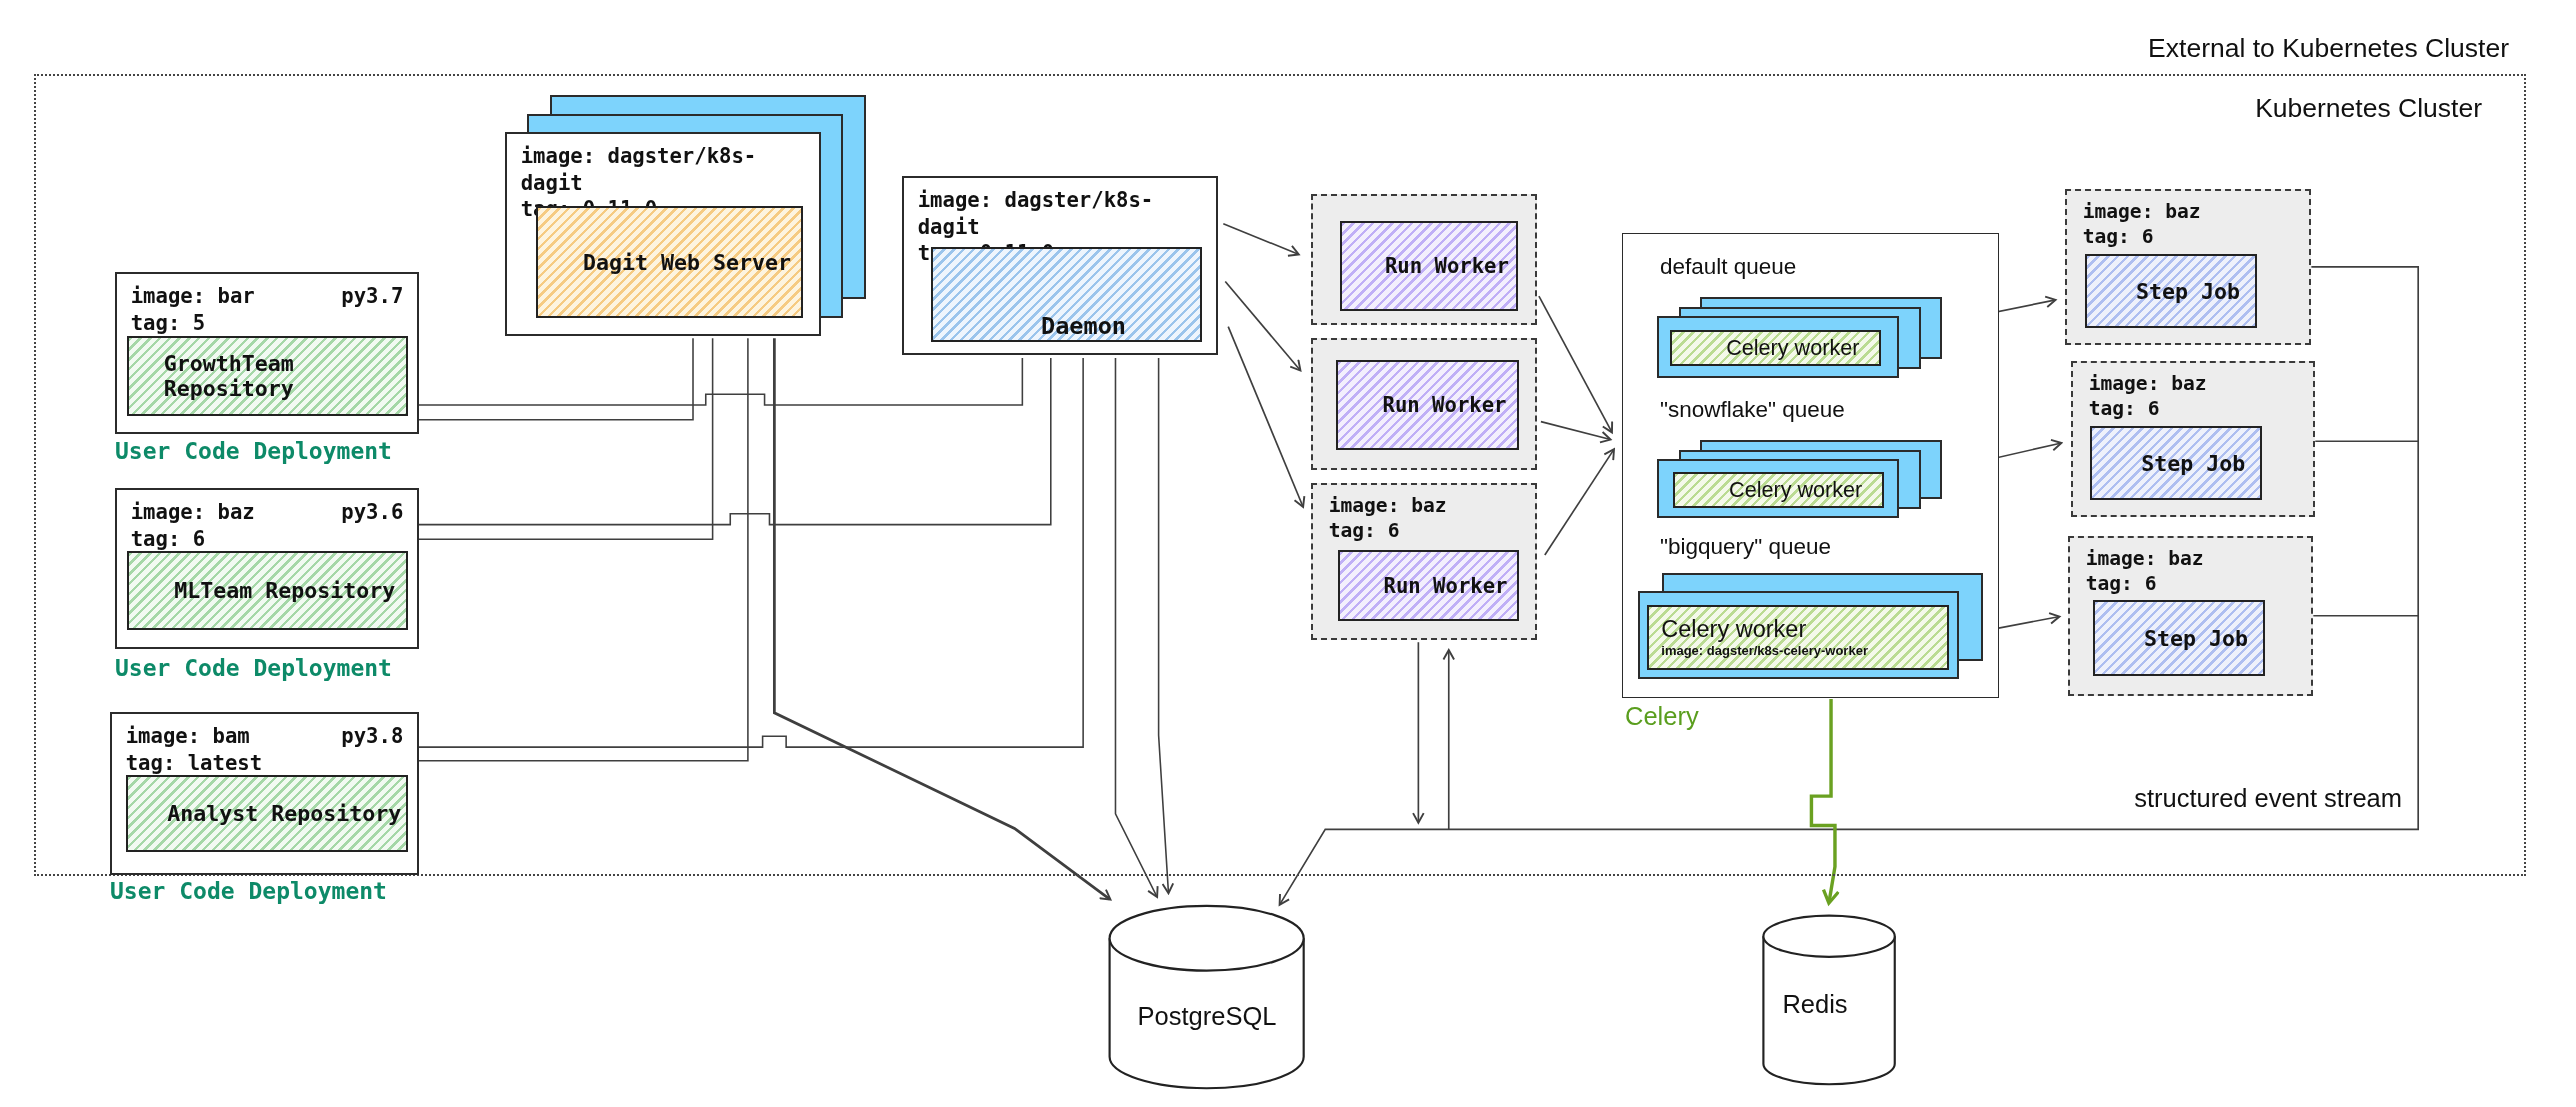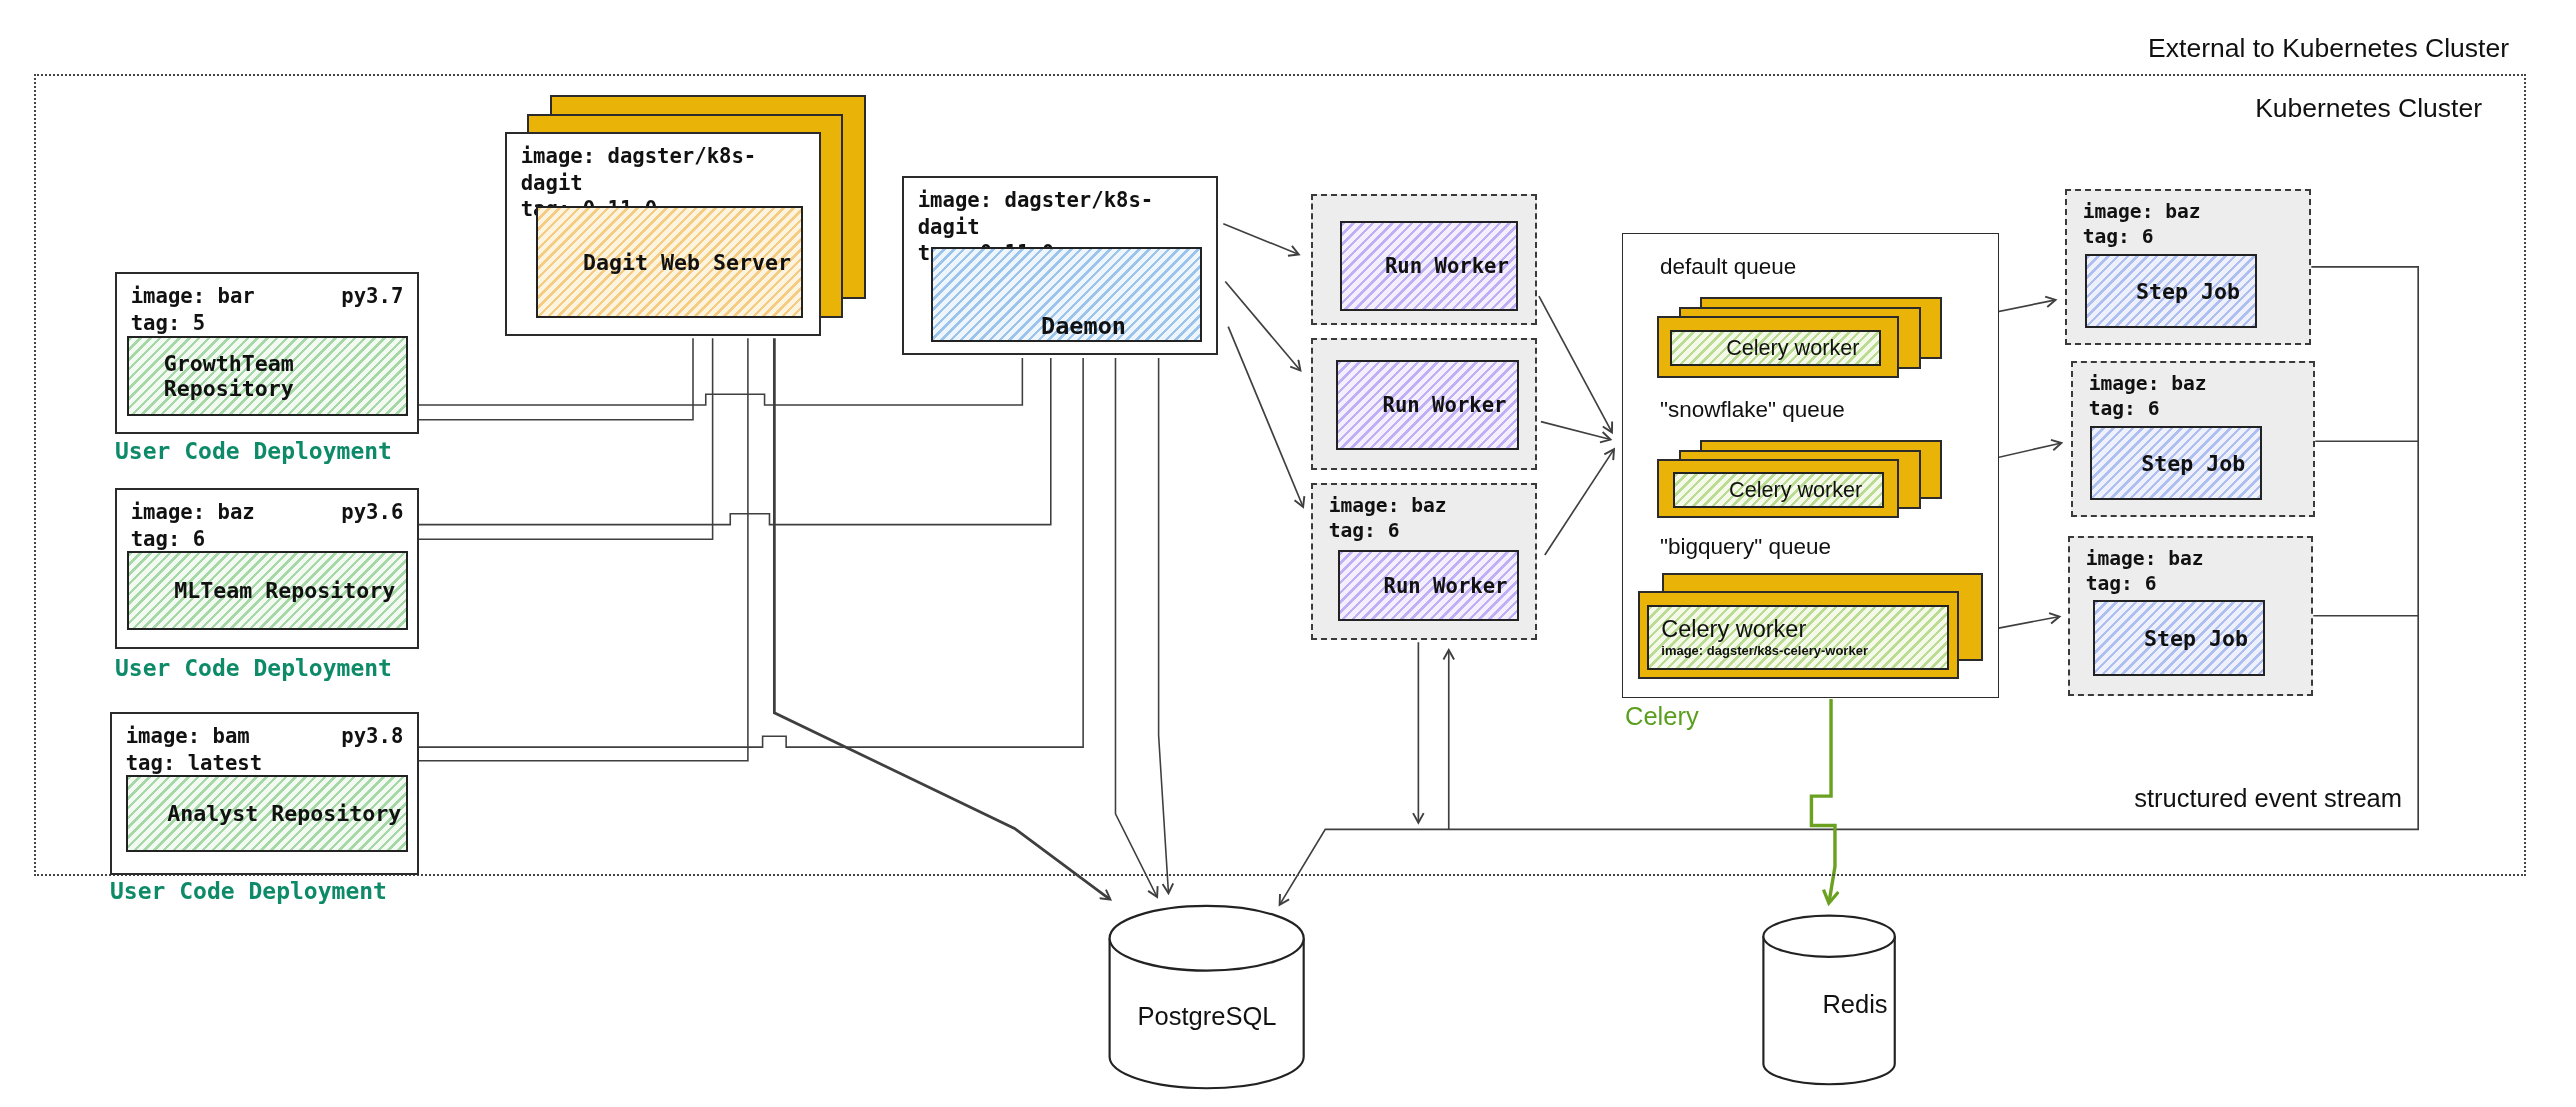--- a/index.html
+++ b/index.html
@@ -1,21 +1,21 @@
 <!DOCTYPE html>
 <html><head>
 <meta charset="utf-8">
 <style>
   html,body { margin:0; padding:0; background:#fff; }
   .canvas { position:relative; width:2576px; height:1108px; background:#fff; overflow:hidden;
             font-family:"Liberation Sans",sans-serif; color:#111; }
   .wires { position:absolute; left:0; top:0; width:2576px; height:1108px; }
   .box { position:absolute; background:#fff; border:2px solid #2b2b2b; box-sizing:border-box; }
   .dashed { background:#ededed; border:2.5px dashed #3a3a3a; }
-  .stackbox { position:absolute; background:#eab308; border:2px solid #2b2b2b; box-sizing:border-box; }
+  .stackbox { position:absolute; background:#7dd3fc; border:2px solid #2b2b2b; box-sizing:border-box; }
   .hdr { font-family:"DejaVu Sans Mono",monospace; font-weight:700; font-size:20.6px;
          line-height:1.3; padding:8.8px 13.7px 0 13.7px; color:#111; }
   .hdr .row { display:flex; justify-content:space-between; }
   .hdr.small { font-size:19.6px; padding:7.8px 15.7px 0 15.7px; }
   .inner { position:absolute; border:2px solid #222; box-sizing:border-box;
            display:flex; align-items:center; justify-content:center;
            font-family:"DejaVu Sans Mono",monospace; font-weight:700; font-size:21.6px; color:#111;padding-left:35px; }
   .hatch-green  { background:repeating-linear-gradient(135deg, rgba(102,187,106,0.55) 0 2.5px, rgba(255,255,255,0) 2.5px 6.9px), #f2faf2; }
   .hatch-orange { background:repeating-linear-gradient(135deg, rgba(240,169,53,0.55) 0 2.5px, rgba(255,255,255,0) 2.5px 6.9px), #fdf4df; }
   .hatch-blue   { background:repeating-linear-gradient(135deg, rgba(86,156,222,0.55) 0 2.5px, rgba(255,255,255,0) 2.5px 6.9px), #eef5fd;align-items:flex-end; }
@@ -243,16 +243,16 @@
       <div>tag: 6</div>
     </div>
     <div class="inner hatch-step" style="left:22.5px; top:62px; width:172px; height:76px;">
       <span>Step Job</span>
     </div>
   </div>
 
   <div class="slabel" style="left:2098px; top:784px; width:304px; text-align:right;">structured event stream</div>
 
   <div class="slabel" style="left:1109px; top:1002px; width:196px; text-align:center;">PostgreSQL</div>
-  <div class="slabel" style="left:1763px; top:990px; width:104px; text-align:center;margin-left:40px;">Redis</div>
+  <div class="slabel" style="left:1763px; top:990px; width:104px; text-align:center;">Redis</div>
 
 </div>
 
 
 </body></html>

